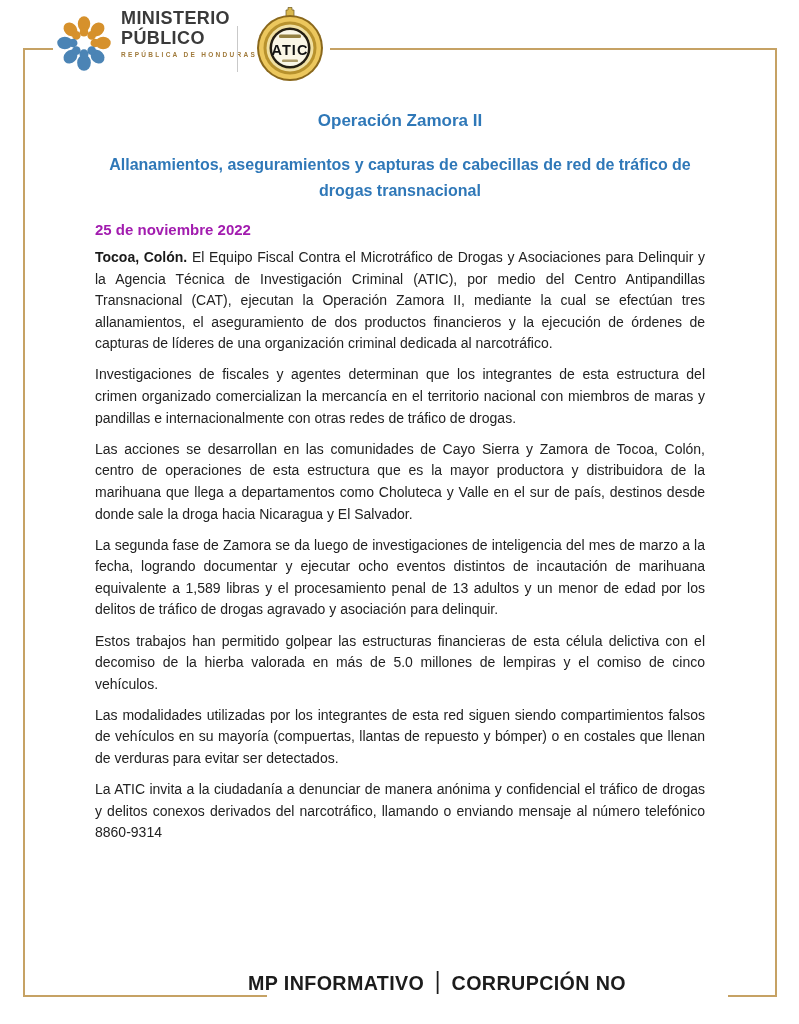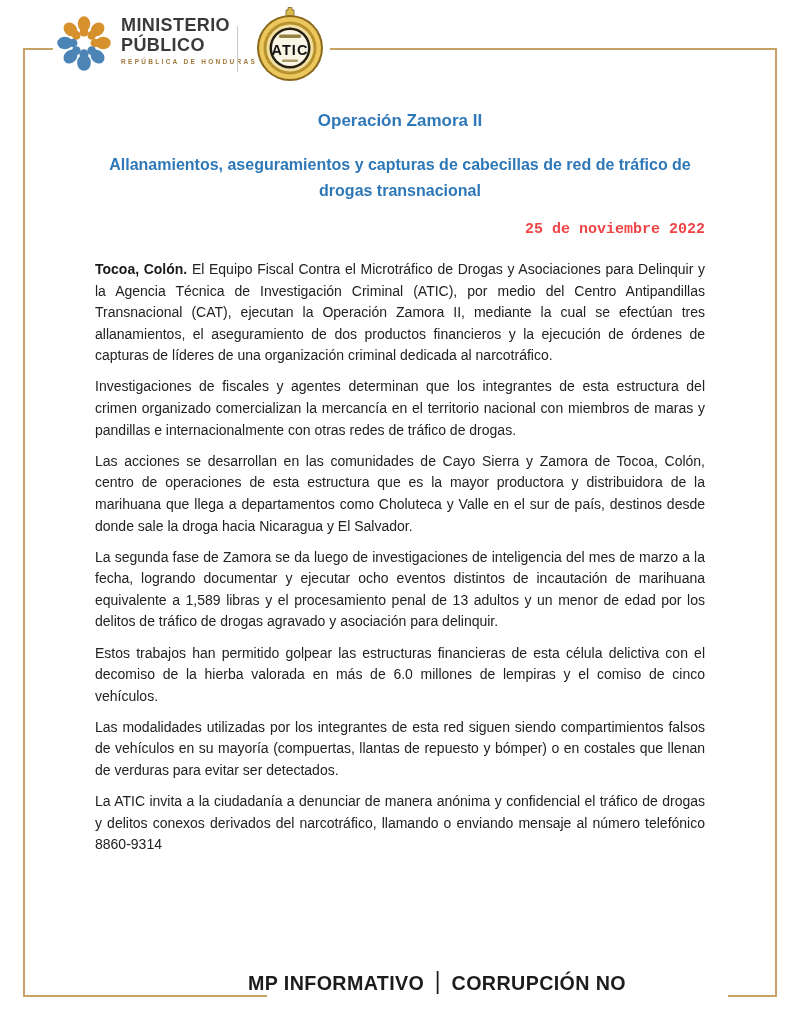--- a/index.html
+++ b/index.html
@@ -13,44 +13,44 @@
   
   .frame-seg{position:absolute;background:var(--frame-gold,#c6a264);}
   .seg-top-left{left:23px;top:48px;width:30px;height:2px;}
   .seg-top-right{left:330px;top:48px;width:447px;height:2px;}
   .seg-left{left:23px;top:48px;width:2px;height:949px;}
   .seg-right{left:775px;top:48px;width:2px;height:949px;}
   .seg-bottom-left{left:23px;top:995px;width:244px;height:2px;}
   .seg-bottom-right{left:728px;top:995px;width:49px;height:2px;}
   
   .header{position:absolute;left:0;top:0;width:799px;height:92px;}
-  .mp-logo{position:absolute;left:55px;top:8px;display:flex;align-items:center;}
+  .mp-logo{position:absolute;left:55px;top:8px;display:flex;}
   .mp-emblem{width:58px;height:58px;margin-top:6px;}
   .mp-text{margin-left:8px;}
   .mp-line{font-size:18px;font-weight:700;color:#3a3a3a;line-height:20px;letter-spacing:.4px;}
   .mp-sub{font-size:6.5px;font-weight:700;color:#a07a3b;letter-spacing:2.3px;margin-top:3px;}
   .logo-divider{position:absolute;left:237px;top:26px;width:1px;height:46px;background:#c9c9c9;}
   .atic-badge{position:absolute;left:252px;top:4px;width:76px;height:78px;}
   
   .main{position:absolute;left:95px;top:110px;width:610px;}
   .doc-title{
     margin:0;text-align:center;
     font-size:17px;font-weight:700;color:var(--accent-blue,#2f78b8);
     line-height:22px;
   }
   .doc-subtitle{
     margin:20px 0 0 0;text-align:center;
     font-size:16px;font-weight:700;color:var(--accent-blue,#2f78b8);
     line-height:26px;
   }
   .doc-date{
-    margin-top:17px;text-align:right;
-    font-size:15px;font-weight:700;color:#ef4444;font-family:Liberation Mono, monospace;
+    margin-top:17px;
+    font-size:15px;font-weight:700;color:#a21caf;
   }
-  .paragraphs{margin-top:21px;}
+  .paragraphs{margin-top:9px;}
   .body-paragraph{
     margin:0 0 9.5px 0;
     font-size:14px;line-height:21.6px;color:#222222;
     text-align:justify;text-justify:inter-word;
   }
   .body-paragraph strong{color:#1a1a1a;}
   
   .footer{
     position:absolute;left:0;top:969px;width:695px;
     display:flex;justify-content:center;align-items:center;
@@ -143,21 +143,21 @@
 
   <div class="main">
     <h1 class="doc-title">Operación Zamora II</h1>
     <h2 class="doc-subtitle">Allanamientos, aseguramientos y capturas de cabecillas de red de tráfico de drogas transnacional</h2>
     <div class="doc-date">25 de noviembre 2022</div>
     <div class="paragraphs">
         <p class="body-paragraph"><strong>Tocoa, Colón. </strong>El Equipo Fiscal Contra el Microtráfico de Drogas y Asociaciones para Delinquir y la Agencia Técnica de Investigación Criminal (ATIC), por medio del Centro Antipandillas Transnacional (CAT), ejecutan la Operación Zamora II, mediante la cual se efectúan tres allanamientos, el aseguramiento de dos productos financieros y la ejecución de órdenes de capturas de líderes de una organización criminal dedicada al narcotráfico.</p>
         <p class="body-paragraph">Investigaciones de fiscales y agentes determinan que los integrantes de esta estructura del crimen organizado comercializan la mercancía en el territorio nacional con miembros de maras y pandillas e internacionalmente con otras redes de tráfico de drogas.</p>
         <p class="body-paragraph">Las acciones se desarrollan en las comunidades de Cayo Sierra y Zamora de Tocoa, Colón, centro de operaciones de esta estructura que es la mayor productora y distribuidora de la marihuana que llega a departamentos como Choluteca y Valle en el sur de país, destinos desde donde sale la droga hacia Nicaragua y El Salvador.</p>
         <p class="body-paragraph">La segunda fase de Zamora se da luego de investigaciones de inteligencia del mes de marzo a la fecha, logrando documentar y ejecutar ocho eventos distintos de incautación de marihuana equivalente a 1,589 libras y el procesamiento penal de 13 adultos y un menor de edad por los delitos de tráfico de drogas agravado y asociación para delinquir.</p>
-        <p class="body-paragraph">Estos trabajos han permitido golpear las estructuras financieras de esta célula delictiva con el decomiso de la hierba valorada en más de 6.0 millones de lempiras y el comiso de cinco vehículos.</p>
+        <p class="body-paragraph">Estos trabajos han permitido golpear las estructuras financieras de esta célula delictiva con el decomiso de la hierba valorada en más de 5.0 millones de lempiras y el comiso de cinco vehículos.</p>
         <p class="body-paragraph">Las modalidades utilizadas por los integrantes de esta red siguen siendo compartimientos falsos de vehículos en su mayoría (compuertas, llantas de repuesto y bómper) o en costales que llenan de verduras para evitar ser detectados.</p>
         <p class="body-paragraph">La ATIC invita a la ciudadanía a denunciar de manera anónima y confidencial el tráfico de drogas y delitos conexos derivados del narcotráfico, llamando o enviando mensaje al número telefónico 8860-9314</p>
       </div>
   </div>
 
   <div class="footer">
     <div class="footer-text">
       <span>MP INFORMATIVO</span><span class="footer-sep">|</span><span>CORRUPCIÓN NO</span>
     </div>
   </div>

